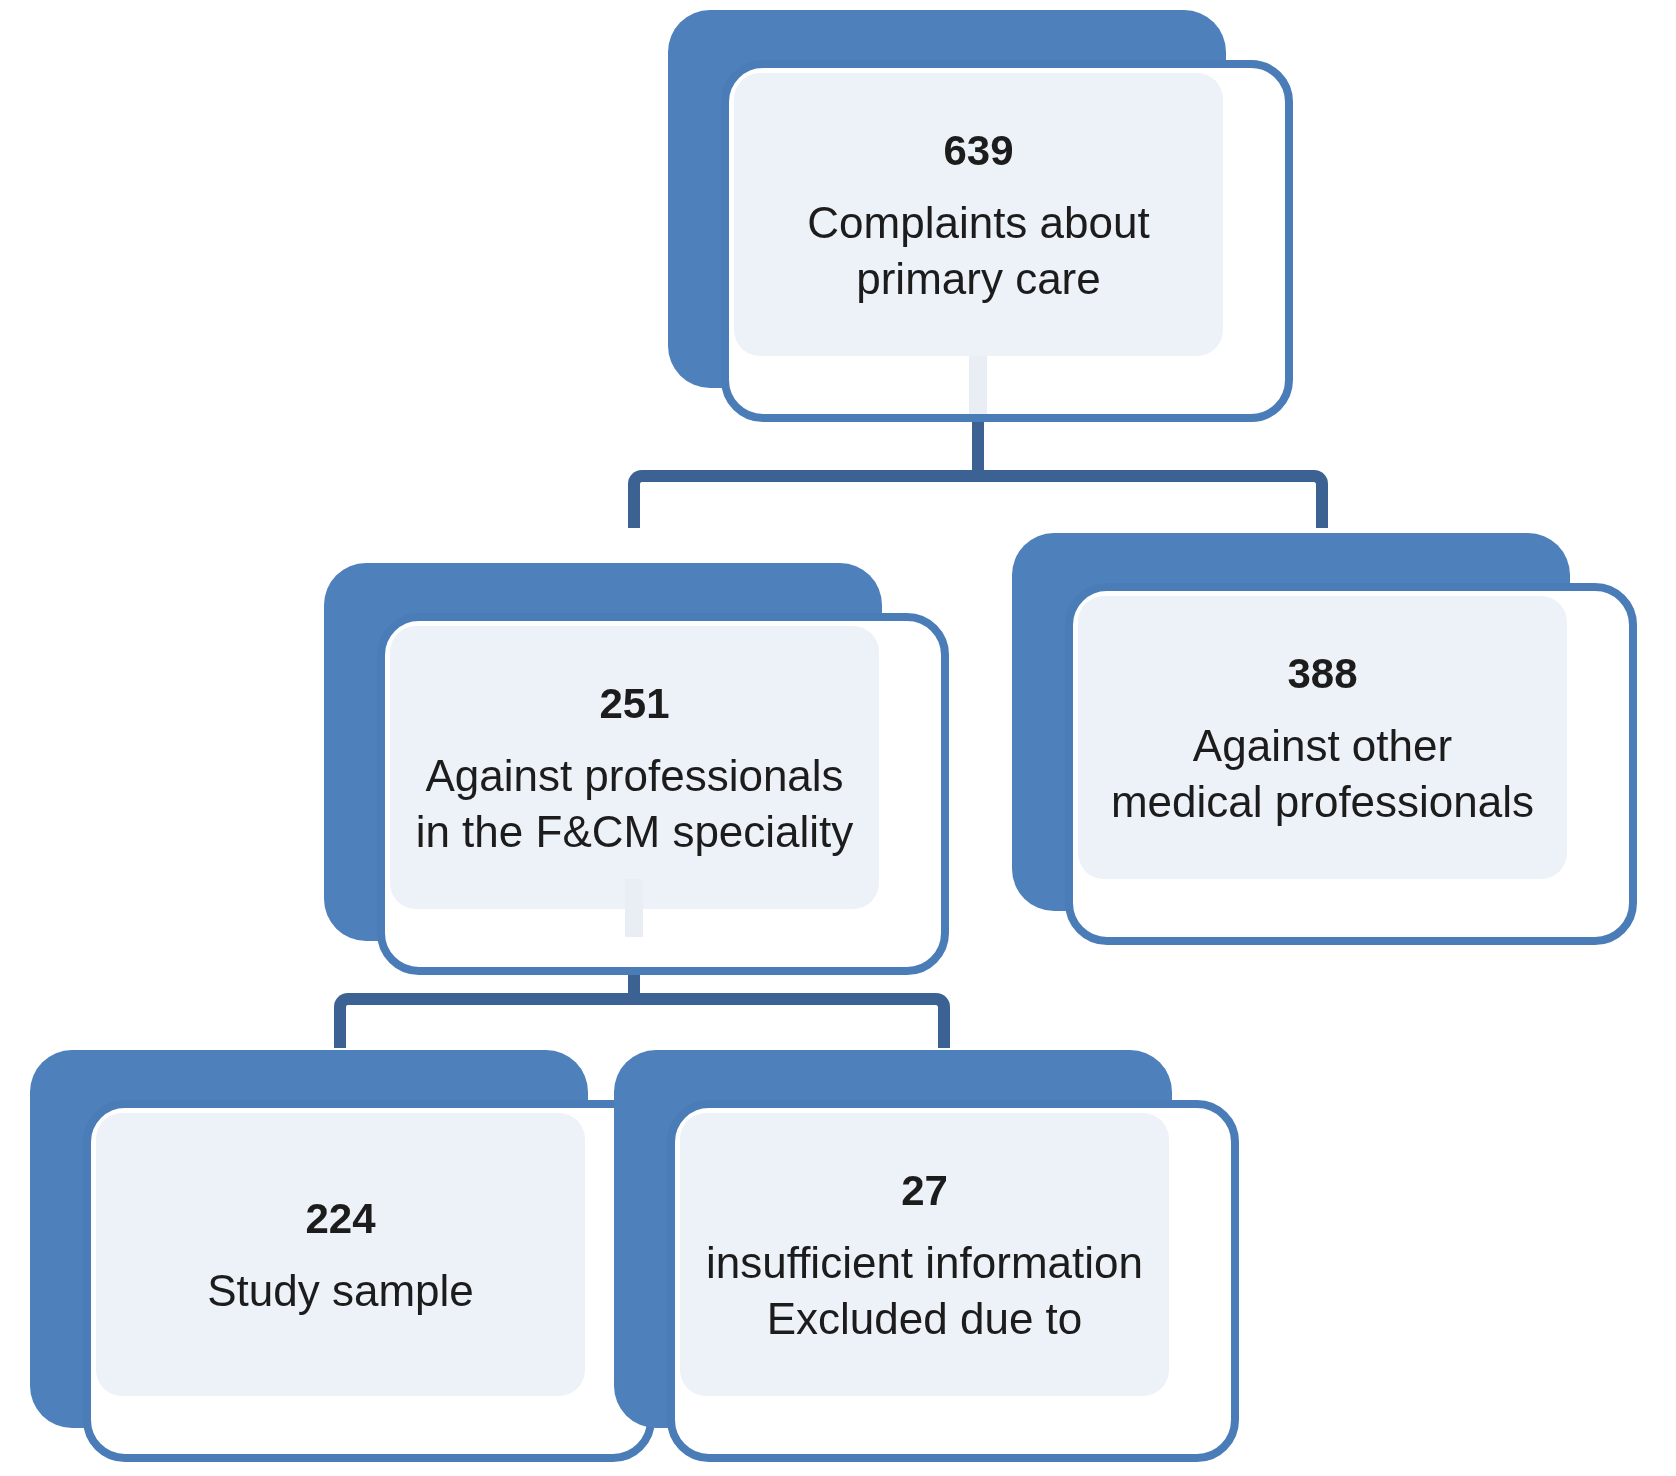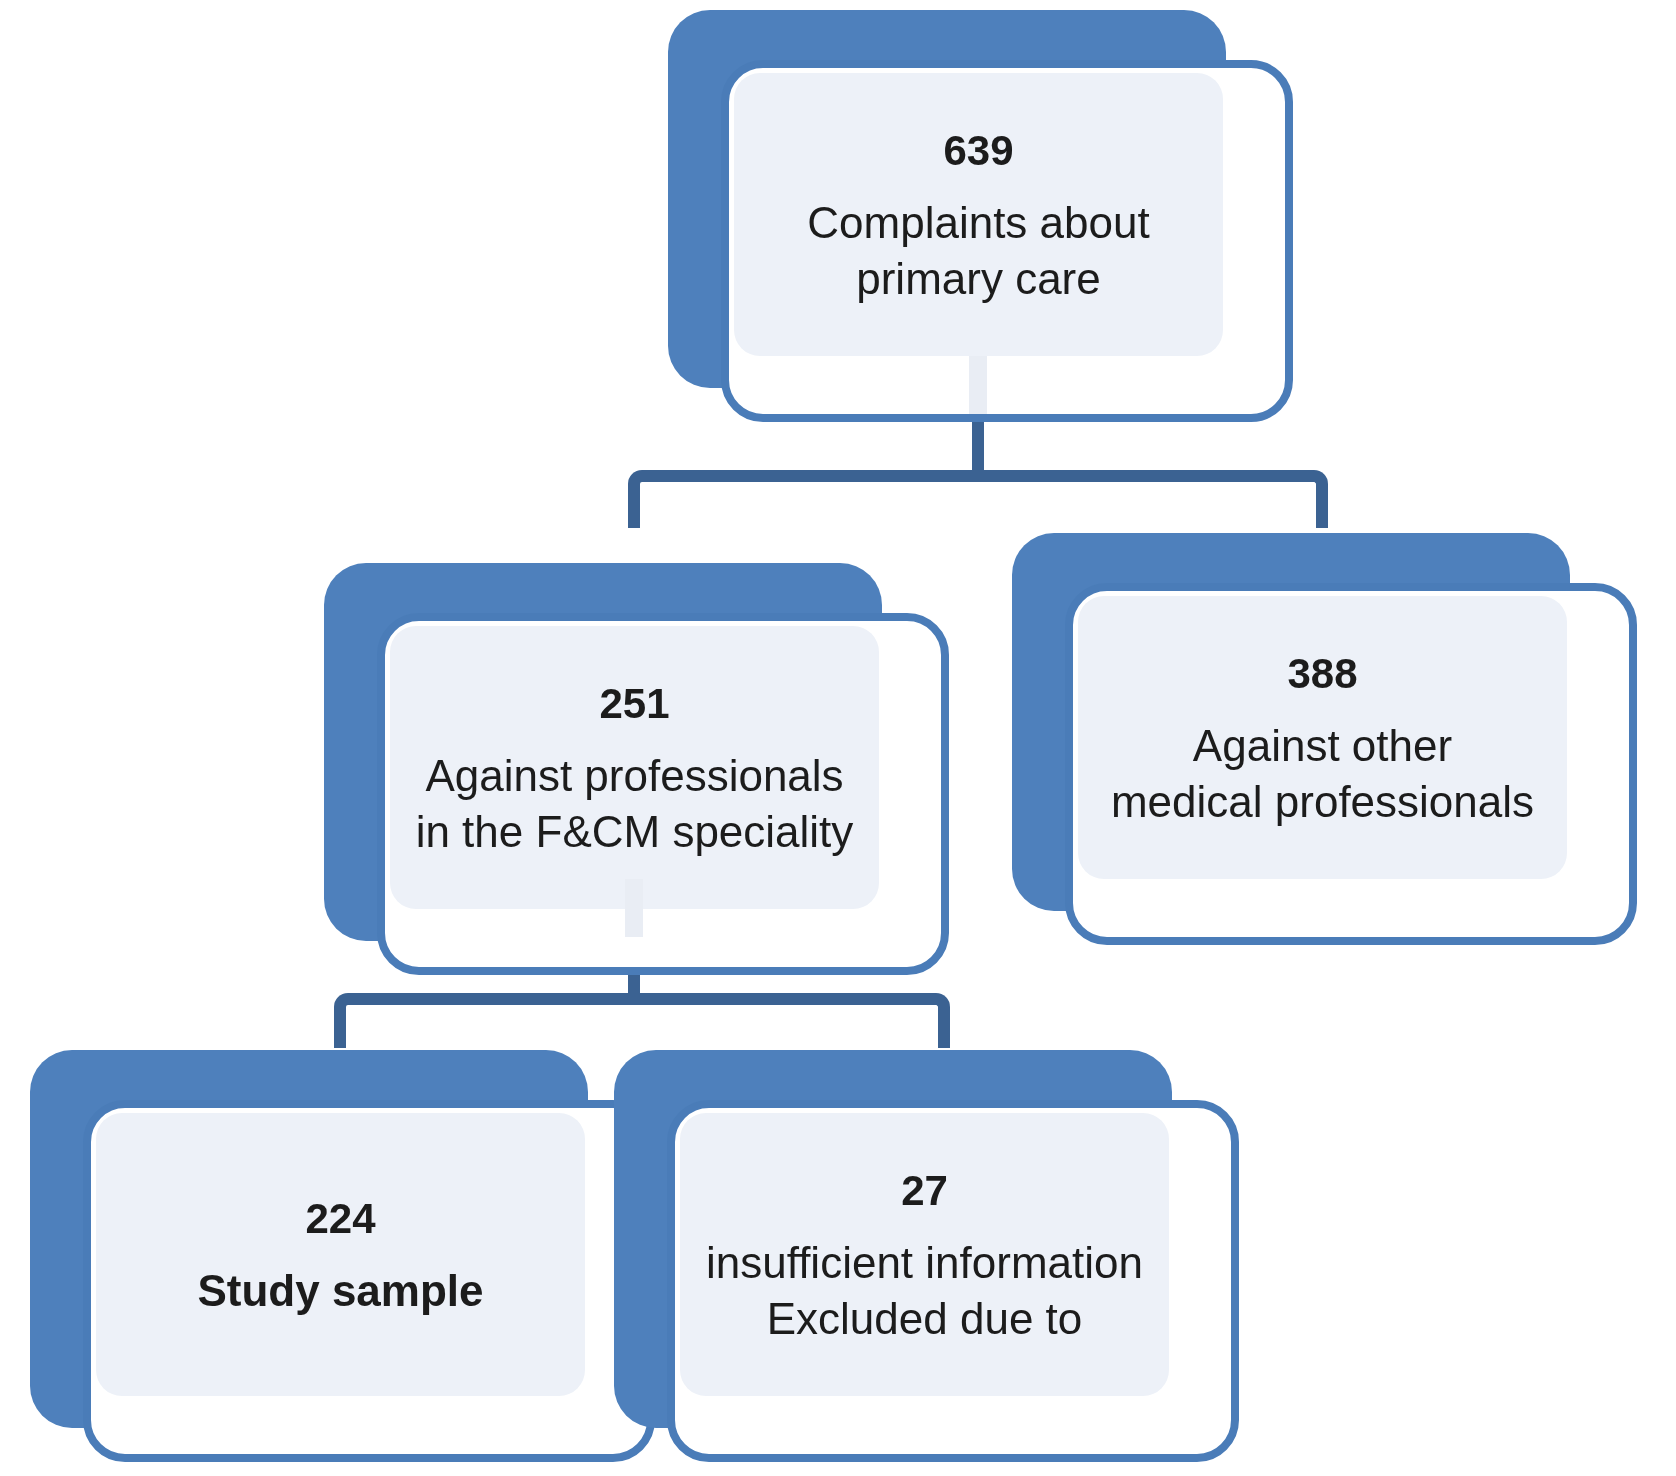--- a/index.html
+++ b/index.html
@@ -56,21 +56,21 @@
     font-size: 42px;
     line-height: 56px;
     margin-bottom: 16px;
     white-space: nowrap;
   }
   .line {
     font-size: 44px;
     line-height: 56px;
     white-space: nowrap;
   }
-  .line.bold { font-weight: bold; }
+  .line.bold { font-weight: normal; }
 
   
   .stub {
     position: absolute;
     width: 12px;
     background: var(--connector-blue);
   }
   .elbow {
     position: absolute;
     box-sizing: border-box;

